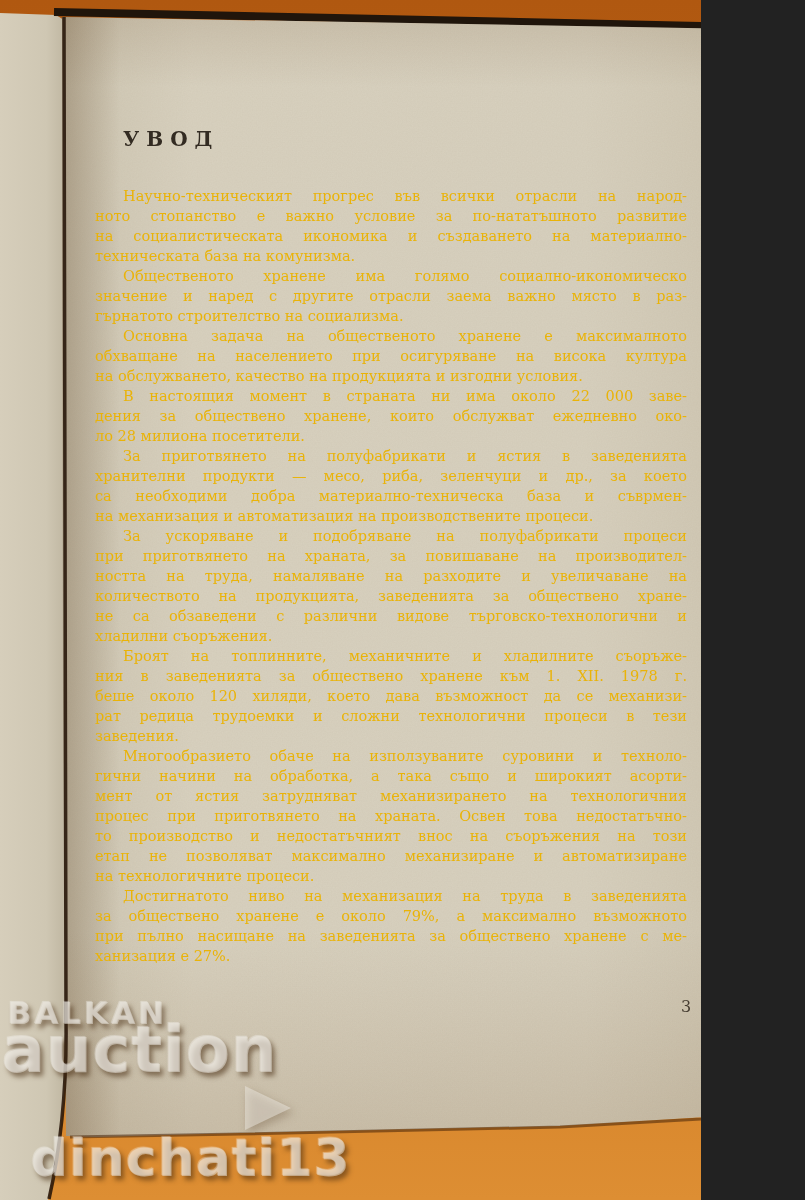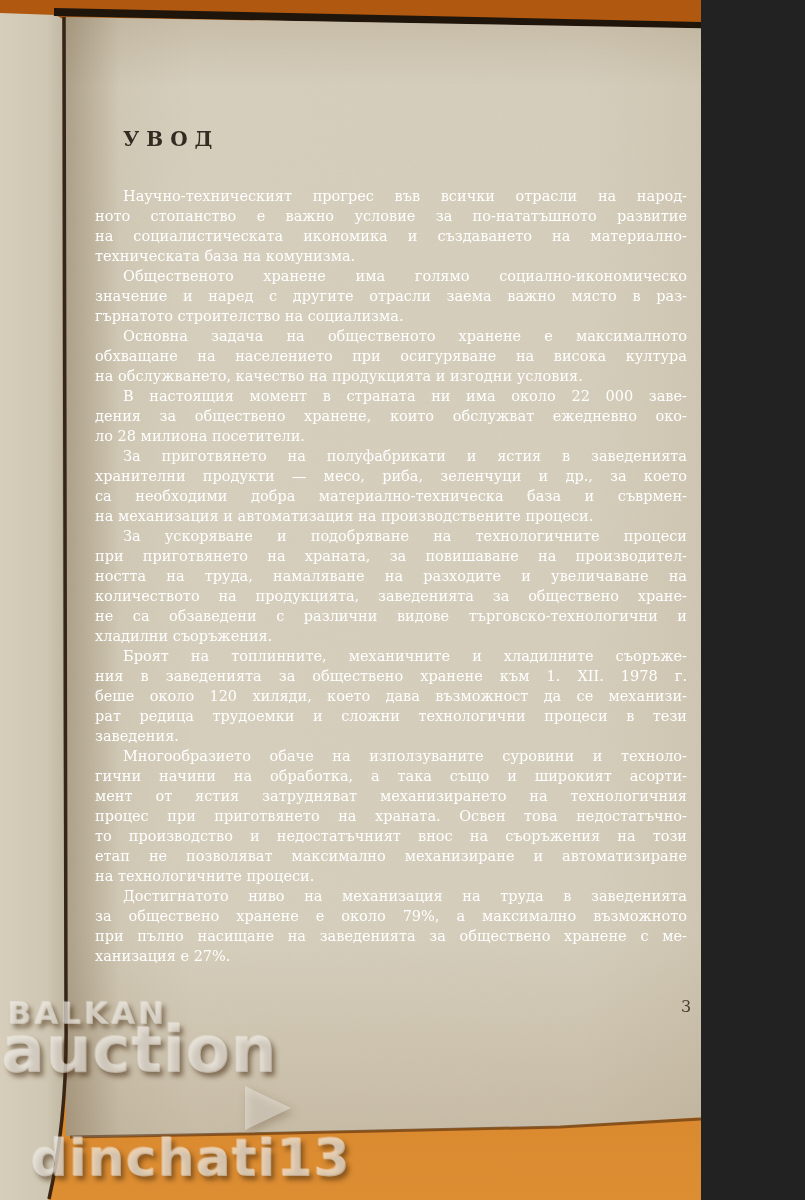--- a/index.html
+++ b/index.html
@@ -15,21 +15,21 @@
     color:#3a3129;
   }
   .page-text h1 {
     margin:0 0 36px 28px;
     font:bold 20px/22px "DejaVu Serif", serif;
     letter-spacing:7px; color:#332b22;
   }
   .para { margin:0; }
   .line {
     font-size:14.5px; line-height:20px; min-height:20px;
-    color:#ffffff;
+    color:#eab308;
   }
   .line.just { text-align:justify; text-align-last:justify; }
   .line.indent { padding-left:28px; }
 
   .pagenum {
     position:absolute; left:681px; top:997px;
     font:16px "DejaVu Serif", serif; color:#453c31;
   }
 
   
@@ -150,21 +150,21 @@
           <div class="line just">дения за обществено хранене, които обслужват ежедневно око-</div>
           <div class="line">ло 28 милиона посетители.</div>
         </div>
         <div class="para">
           <div class="line indent just">За приготвянето на полуфабрикати и ястия в заведенията</div>
           <div class="line just">хранителни продукти — месо, риба, зеленчуци и др., за което</div>
           <div class="line just">са необходими добра материално-техническа база и съврмен-</div>
           <div class="line">на механизация и автоматизация на производствените процеси.</div>
         </div>
         <div class="para">
-          <div class="line indent just">За ускоряване и подобряване на технологичните процеси</div>
+          <div class="line indent just">За ускоряване и подобряване на полуфабрикати процеси</div>
           <div class="line just">при приготвянето на храната, за повишаване на производител-</div>
           <div class="line just">ността на труда, намаляване на разходите и увеличаване на</div>
           <div class="line just">количеството на продукцията, заведенията за обществено хране-</div>
           <div class="line just">не са обзаведени с различни видове търговско-технологични и</div>
           <div class="line">хладилни съоръжения.</div>
         </div>
         <div class="para">
           <div class="line indent just">Броят на топлинните, механичните и хладилните съоръже-</div>
           <div class="line just">ния в заведенията за обществено хранене към 1. XII. 1978 г.</div>
           <div class="line just">беше около 120 хиляди, което дава възможност да се механизи-</div>

